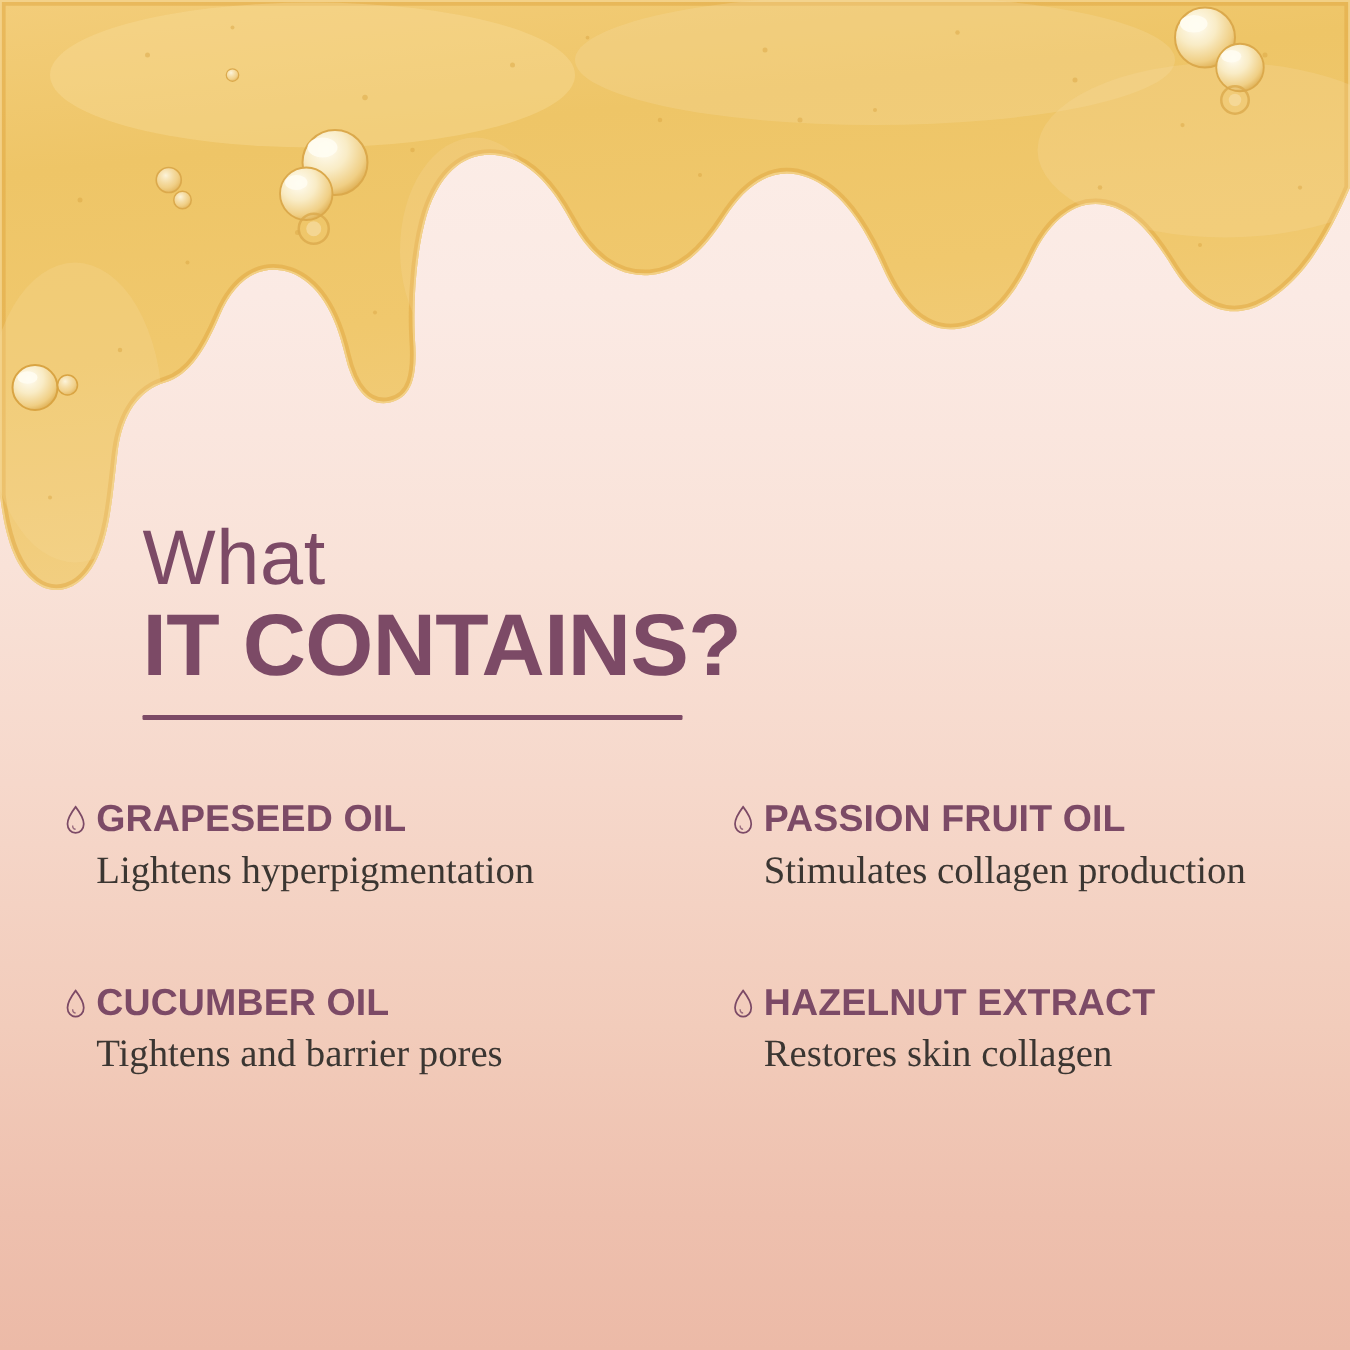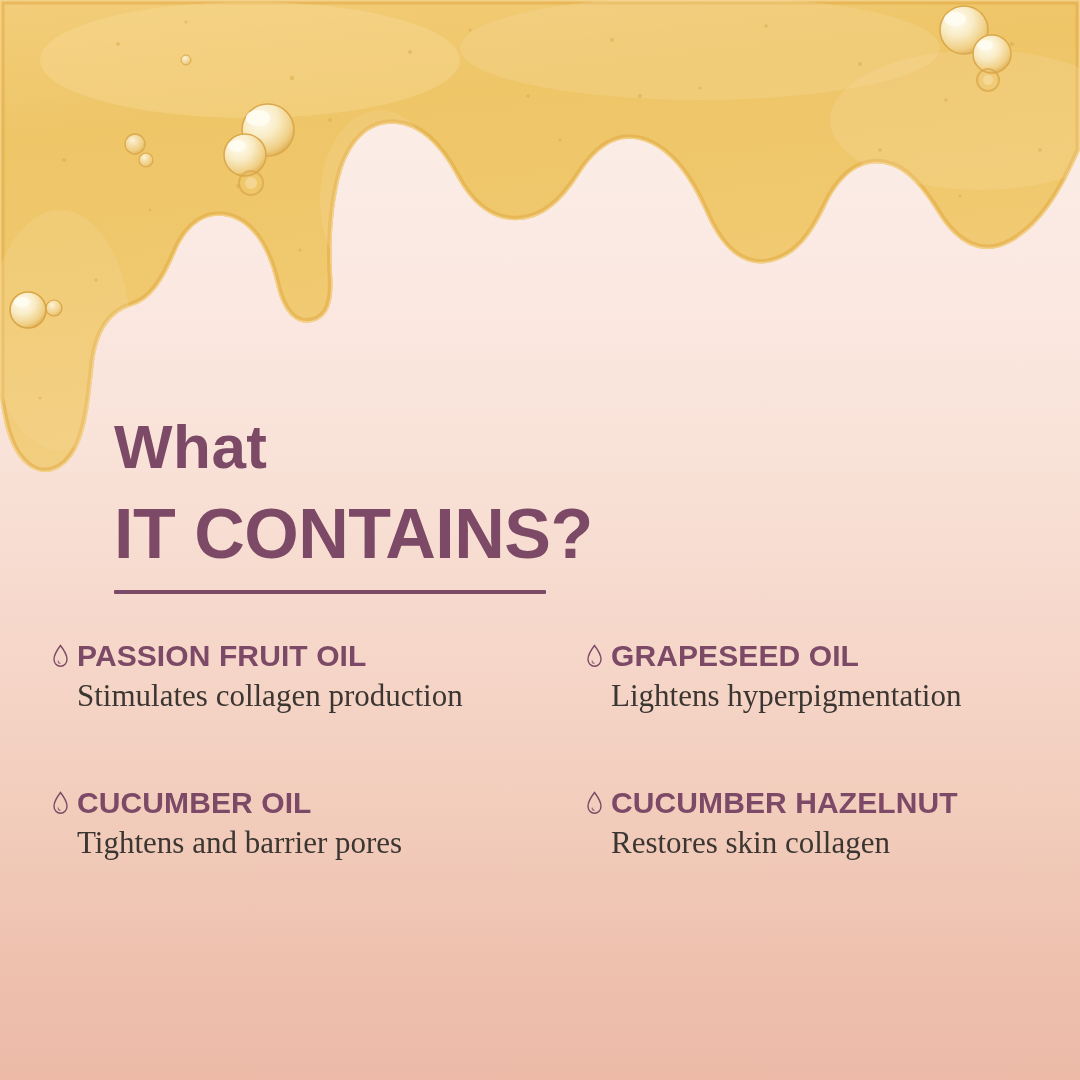--- a/index.html
+++ b/index.html
@@ -40,24 +40,24 @@
   
   .heading-block {
     position: absolute;
     left: 114px;
     top: 416px;
     width: 620px;
   }
 
   .heading-line-1 {
     font-size: 62px;
-    font-weight: 700;
+    font-weight: 400;
     letter-spacing: 0.5px;
     line-height: 1.0;
-    margin: 0 0 20px 0;
+    margin: 0 0 2px 0;
     color: #7c4a66;
   }
 
   .heading-line-2 {
     font-size: 70px;
     font-weight: 700;
     letter-spacing: -0.5px;
     line-height: 1.05;
     margin: 0;
     color: #7c4a66;
@@ -320,52 +320,52 @@
   </div>
 
   <div class="ingredients">
 
     <div class="ingredient">
       <div class="ingredient-head">
         <svg class="drop-icon" viewBox="0 0 17 24">
           <path d="M8.5 1.5 C8.5 1.5 2 10 2 15.2 C2 19.2 4.9 22.3 8.5 22.3 C12.1 22.3 15 19.2 15 15.2 C15 10 8.5 1.5 8.5 1.5 Z" fill="none" stroke="#7c4a66" stroke-width="1.4"></path>
           <path d="M6.1 16.4 C6.1 18.1 7.2 19.4 8.5 19.4" fill="none" stroke="#7c4a66" stroke-width="1.1" opacity="0.75"></path>
         </svg>
-        <div class="ingredient-name">PASSION FRUIT OIL</div>
+        <div class="ingredient-name">GRAPESEED OIL</div>
       </div>
-      <div class="ingredient-desc">Stimulates collagen production</div>
+      <div class="ingredient-desc">Lightens hyperpigmentation</div>
     </div>
 
     <div class="ingredient">
       <div class="ingredient-head">
         <svg class="drop-icon" viewBox="0 0 17 24">
           <path d="M8.5 1.5 C8.5 1.5 2 10 2 15.2 C2 19.2 4.9 22.3 8.5 22.3 C12.1 22.3 15 19.2 15 15.2 C15 10 8.5 1.5 8.5 1.5 Z" fill="none" stroke="#7c4a66" stroke-width="1.4"></path>
           <path d="M6.1 16.4 C6.1 18.1 7.2 19.4 8.5 19.4" fill="none" stroke="#7c4a66" stroke-width="1.1" opacity="0.75"></path>
         </svg>
-        <div class="ingredient-name">GRAPESEED OIL</div>
+        <div class="ingredient-name">PASSION FRUIT OIL</div>
       </div>
-      <div class="ingredient-desc">Lightens hyperpigmentation</div>
+      <div class="ingredient-desc">Stimulates collagen production</div>
     </div>
 
     <div class="ingredient">
       <div class="ingredient-head">
         <svg class="drop-icon" viewBox="0 0 17 24">
           <path d="M8.5 1.5 C8.5 1.5 2 10 2 15.2 C2 19.2 4.9 22.3 8.5 22.3 C12.1 22.3 15 19.2 15 15.2 C15 10 8.5 1.5 8.5 1.5 Z" fill="none" stroke="#7c4a66" stroke-width="1.4"></path>
           <path d="M6.1 16.4 C6.1 18.1 7.2 19.4 8.5 19.4" fill="none" stroke="#7c4a66" stroke-width="1.1" opacity="0.75"></path>
         </svg>
         <div class="ingredient-name">CUCUMBER OIL</div>
       </div>
       <div class="ingredient-desc">Tightens and barrier pores</div>
     </div>
 
     <div class="ingredient">
       <div class="ingredient-head">
         <svg class="drop-icon" viewBox="0 0 17 24">
           <path d="M8.5 1.5 C8.5 1.5 2 10 2 15.2 C2 19.2 4.9 22.3 8.5 22.3 C12.1 22.3 15 19.2 15 15.2 C15 10 8.5 1.5 8.5 1.5 Z" fill="none" stroke="#7c4a66" stroke-width="1.4"></path>
           <path d="M6.1 16.4 C6.1 18.1 7.2 19.4 8.5 19.4" fill="none" stroke="#7c4a66" stroke-width="1.1" opacity="0.75"></path>
         </svg>
-        <div class="ingredient-name">CUCUMBER HAZELNUT</div>
+        <div class="ingredient-name">HAZELNUT EXTRACT</div>
       </div>
       <div class="ingredient-desc">Restores skin collagen</div>
     </div>
 
   </div>
 </div>
 
 </body></html>

